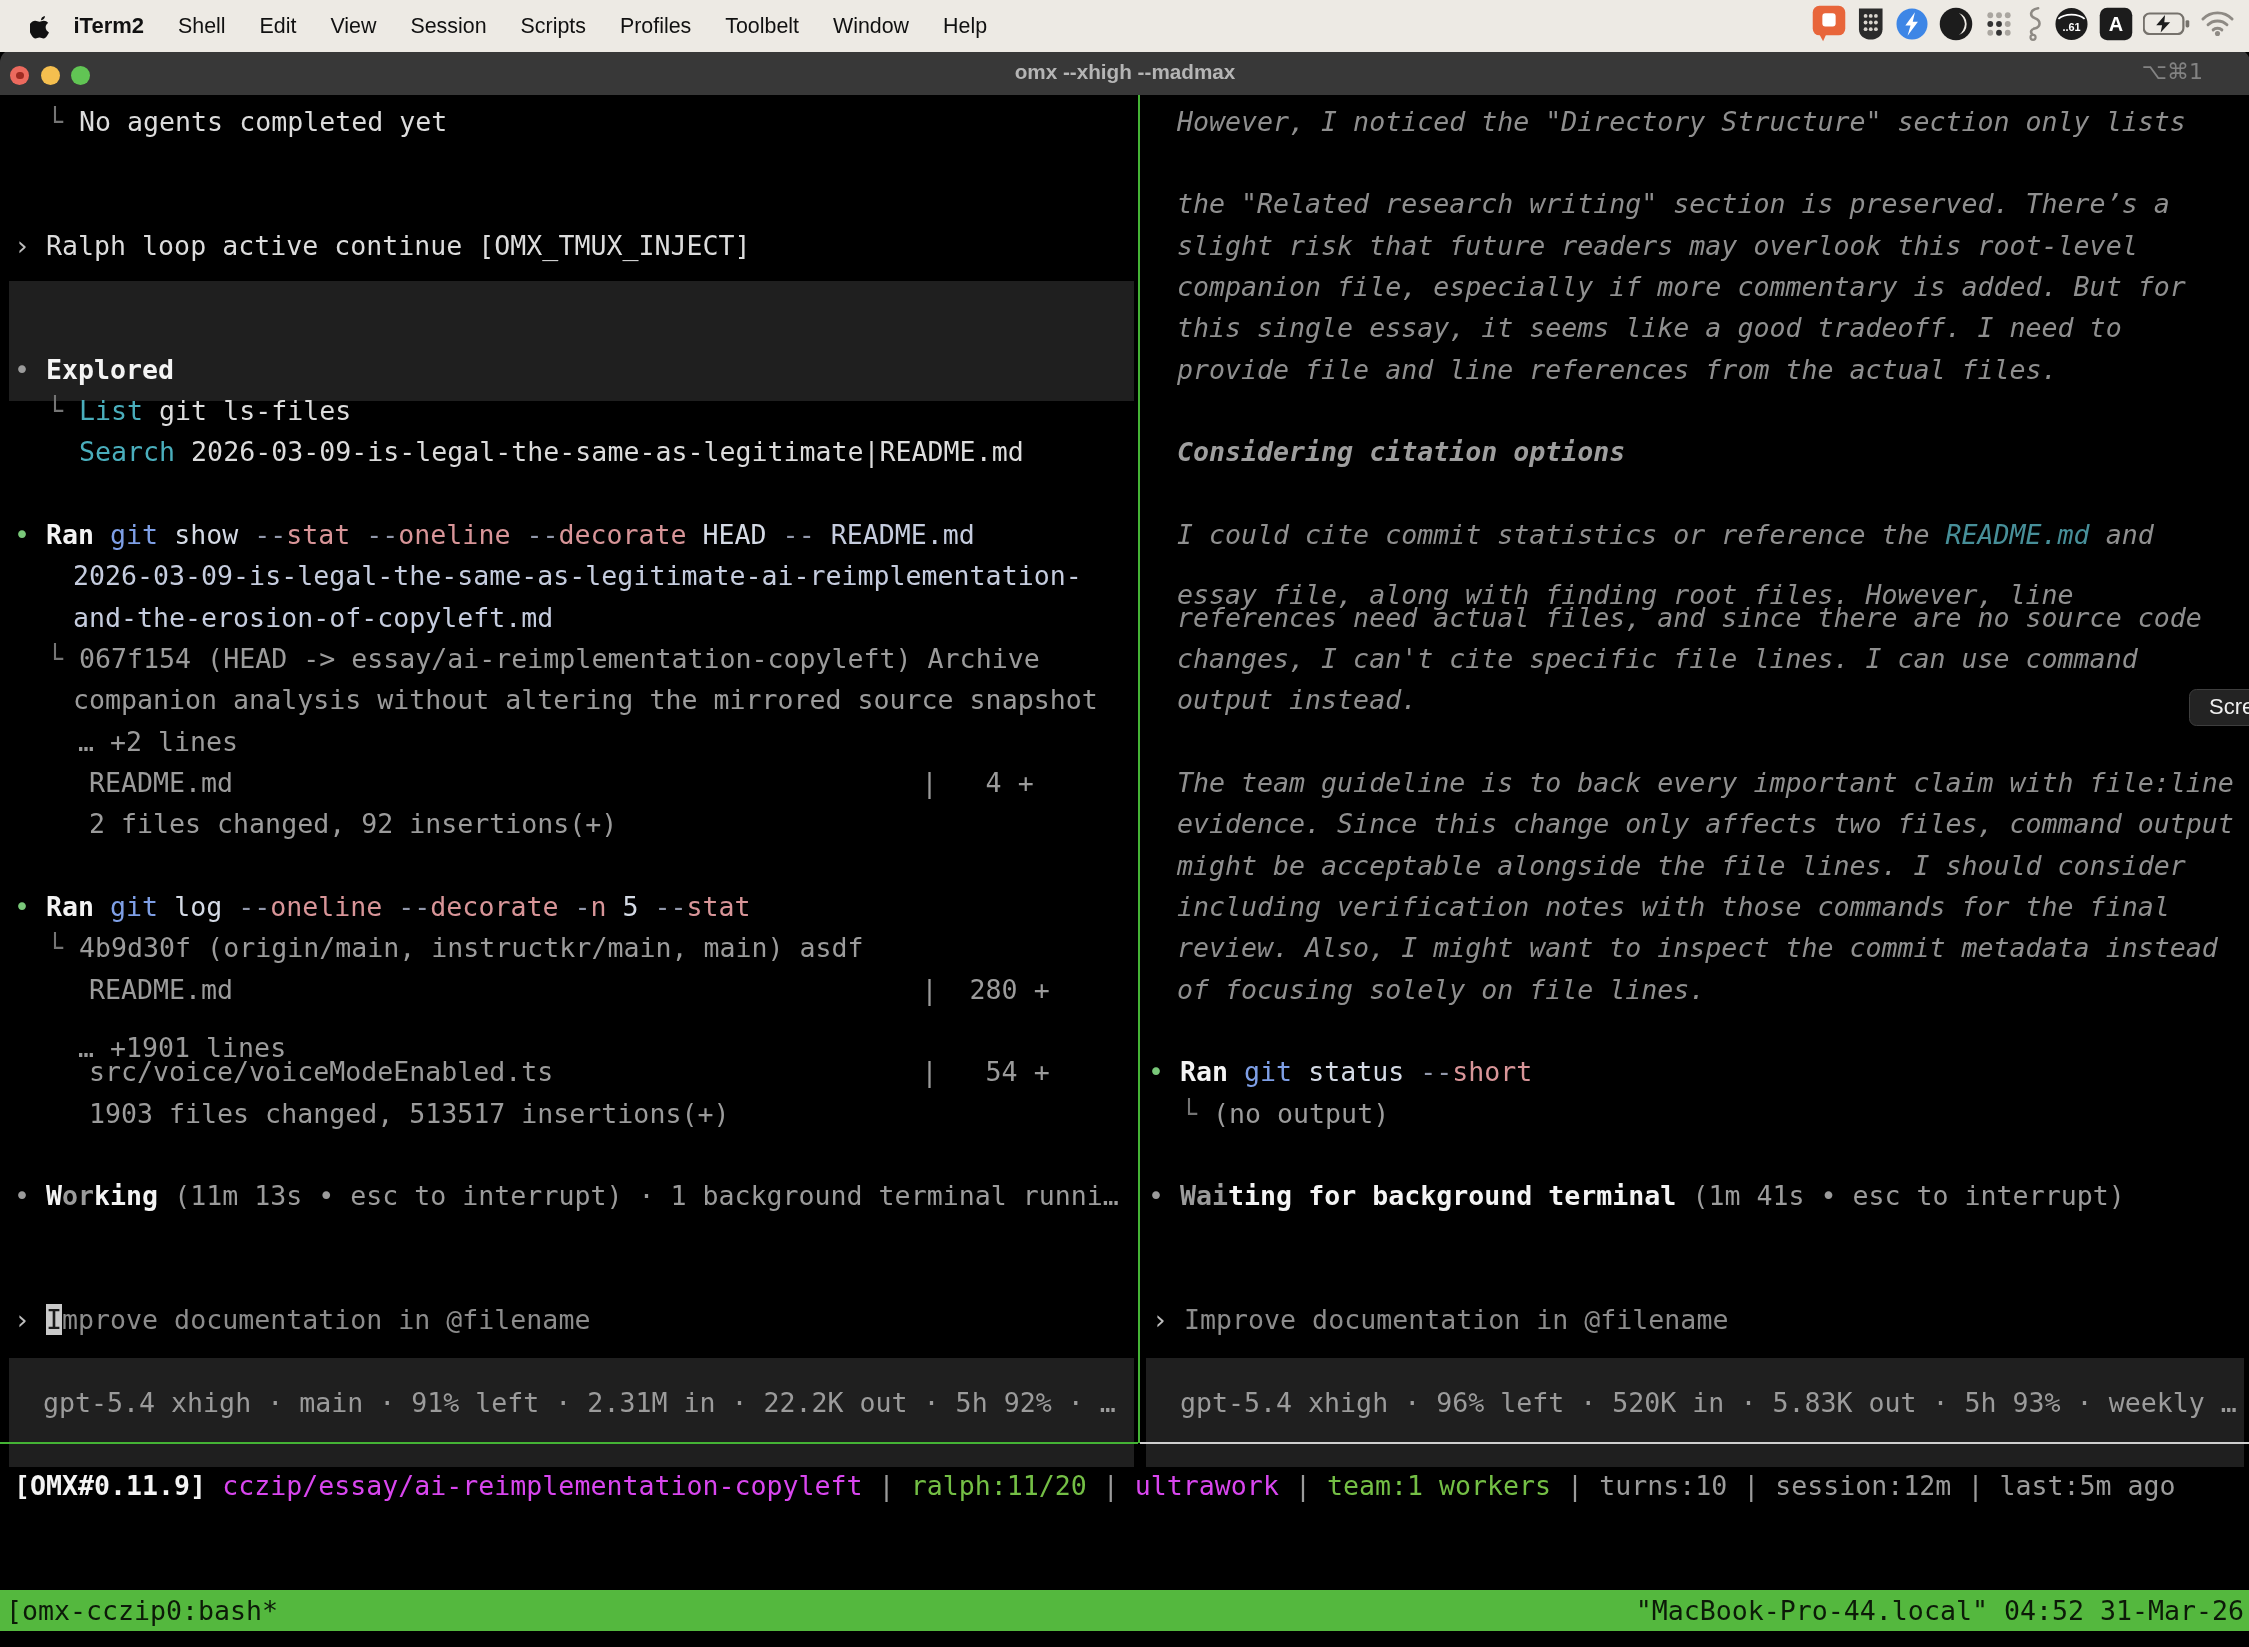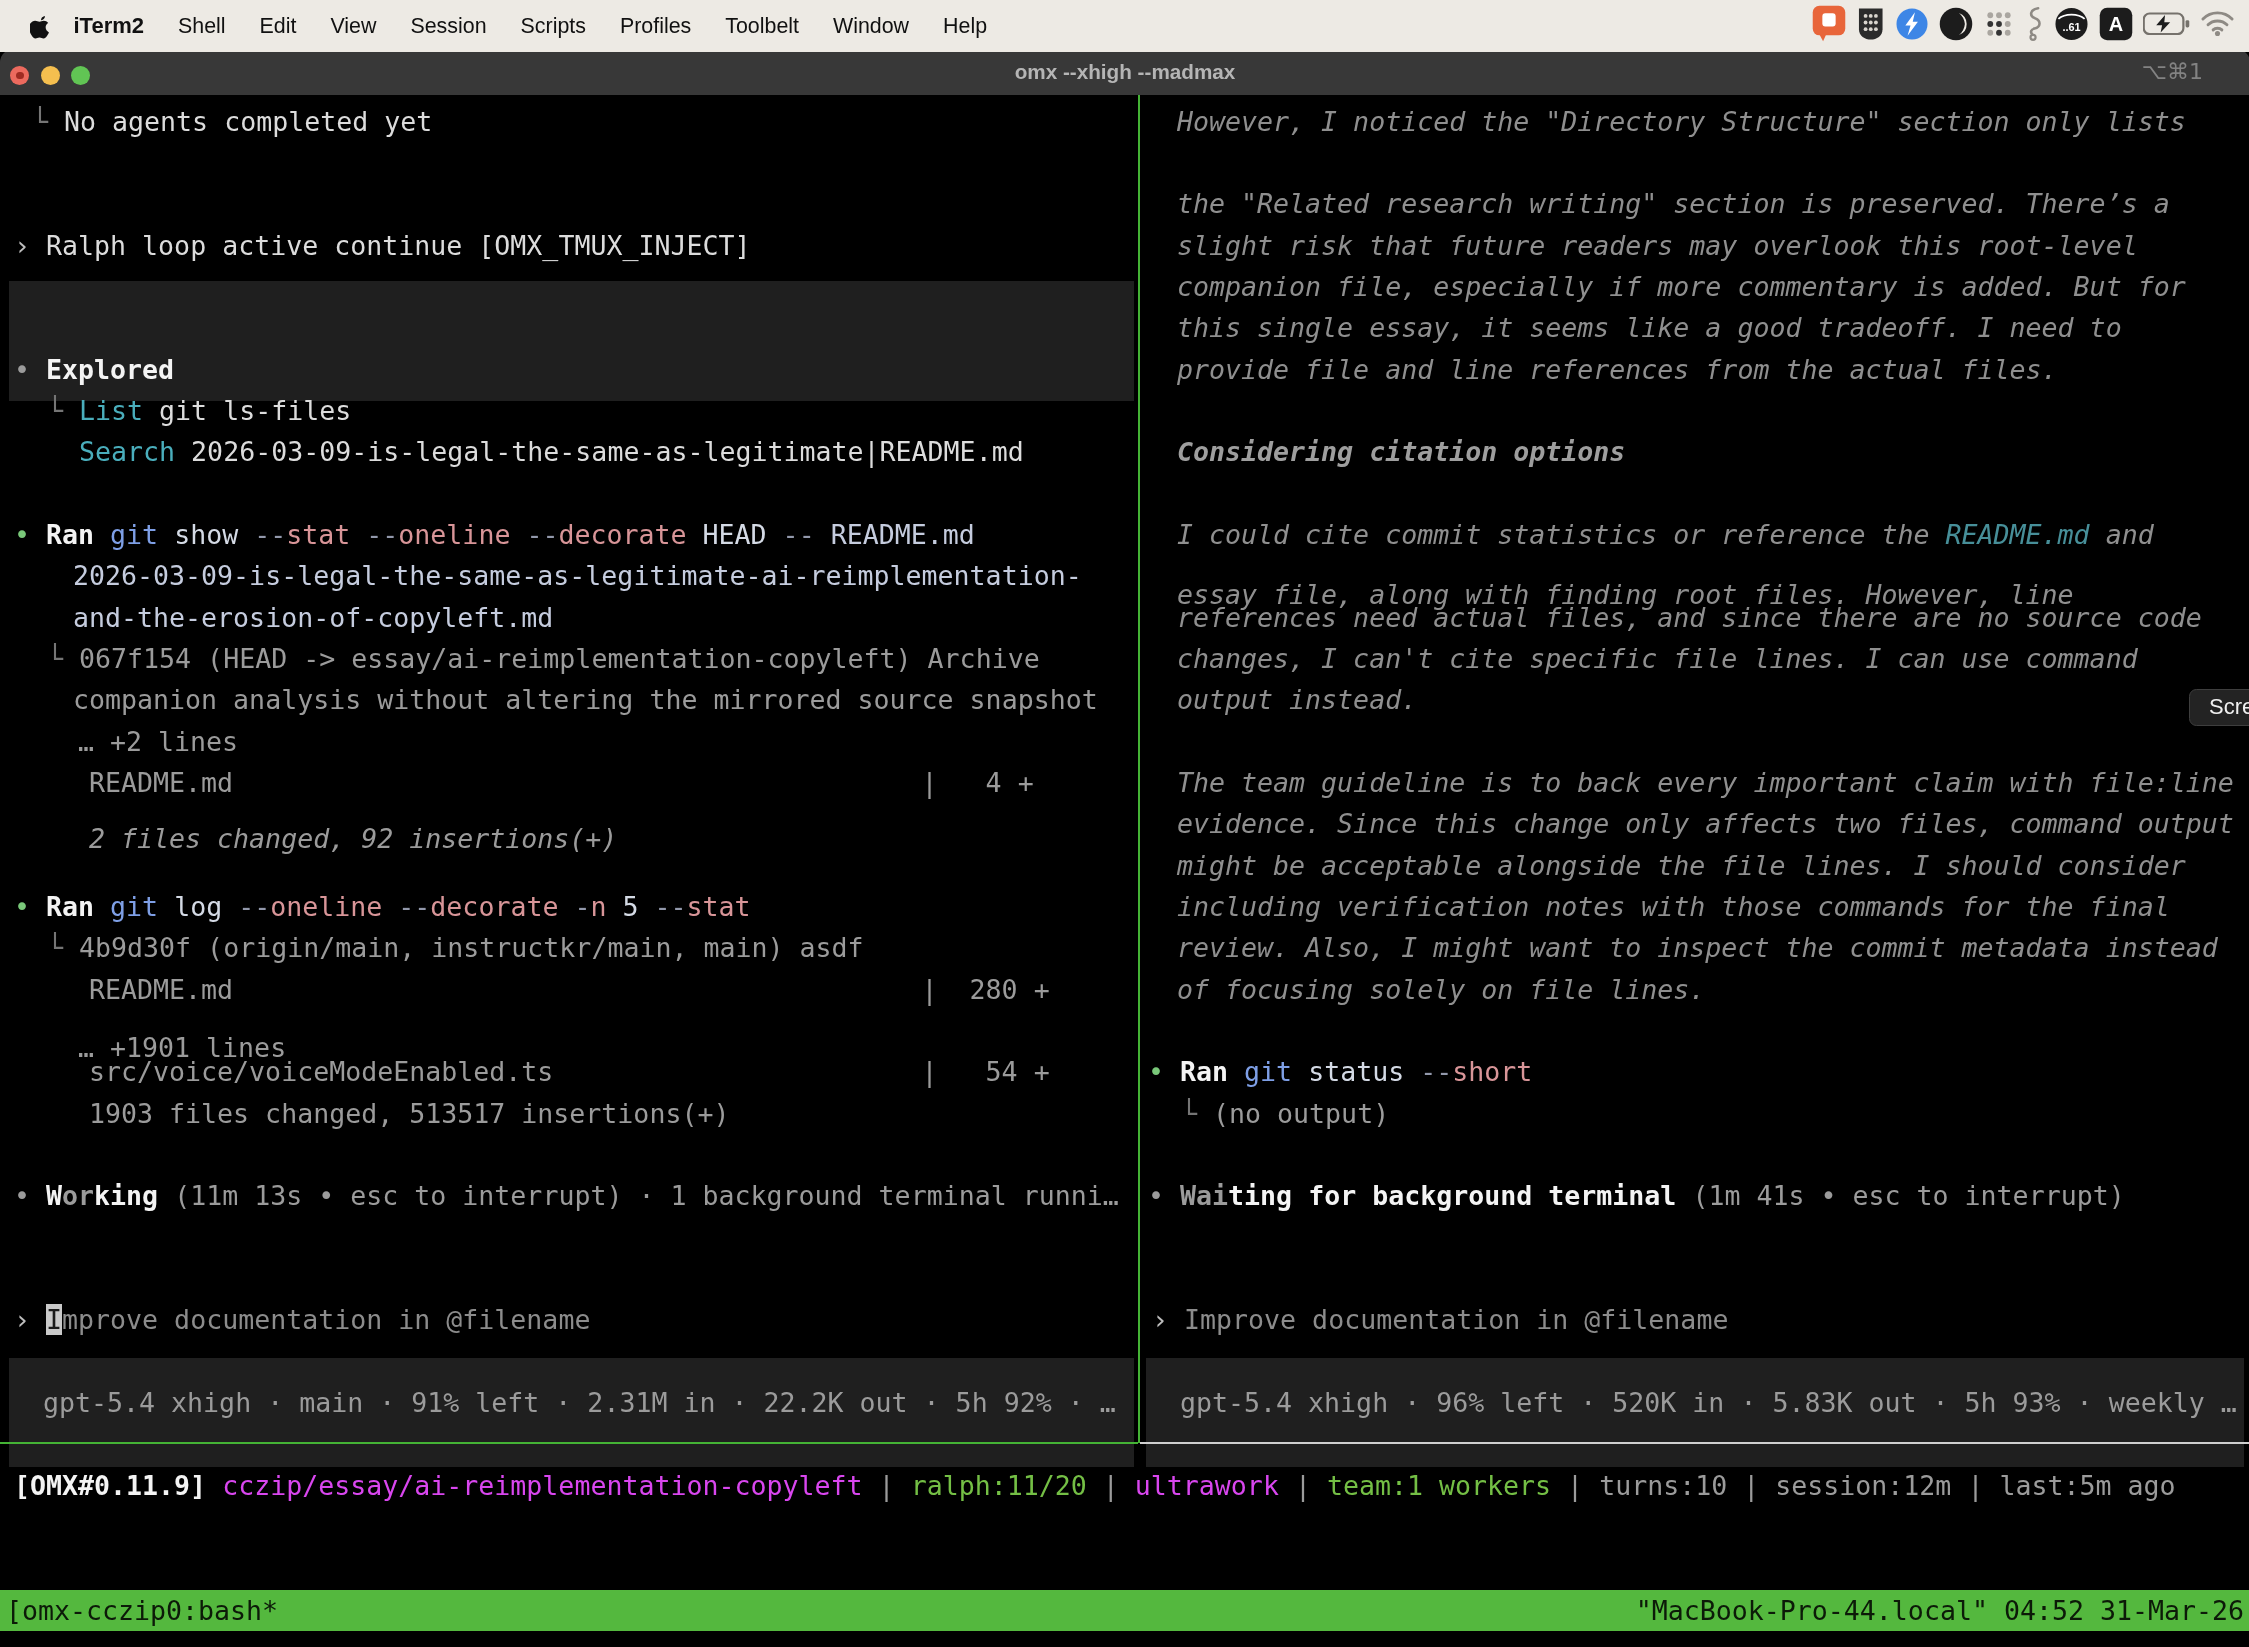--- a/index.html
+++ b/index.html
@@ -175,33 +175,33 @@
 <span class="tlight tl-red"></span>
 <span class="tlight tl-yellow"></span>
 <span class="tlight tl-green"></span>
 <div class="wtitle">omx --xhigh --madmax</div>
 <div class="wshort">⌥⌘1</div>
 
 <div class="content">
   <div class="box ralph-box"></div>
   <div class="box input-left"></div>
   <div class="box input-right"></div>
-<div class="tl" style="left: 32px; top: 6.6px;"><span class="s-dim">└ </span><span class="s-w">No agents completed yet</span></div>
+<div class="tl" style="left: 47px; top: 6.6px;"><span class="s-dim">└ </span><span class="s-w">No agents completed yet</span></div>
     <div class="tl" style="left: 14px; top: 131px;"><span class="s-pr">› </span><span class="s-w">Ralph loop active continue [OMX_TMUX_INJECT]</span></div>
     <div class="tl" style="left: 14px; top: 255px;"><span class="s-g">• </span><span class="s-b">Explored</span></div>
     <div class="tl" style="left: 47px; top: 296px;"><span class="s-dim">└ </span><span class="s-t">List</span><span class="s-w"> git ls-files</span></div>
     <div class="tl" style="left: 47px; top: 337px;"><span class="s-t">  Search</span><span class="s-w"> 2026-03-09-is-legal-the-same-as-legitimate|README.md</span></div>
     <div class="tl" style="left: 14px; top: 420px;"><span class="s-gb">• </span><span class="s-b">Ran</span><span class="s-bl"> git</span><span class="s-lt"> show</span><span class="s-fd"> --</span><span class="s-sa">stat</span><span class="s-fd"> --</span><span class="s-sa">oneline</span><span class="s-fd"> --</span><span class="s-sa">decorate</span><span class="s-lt"> HEAD</span><span class="s-fd"> --</span><span class="s-lav"> README.md</span></div>
     <div class="tl" style="left: 73px; top: 461px;"><span class="s-lav">2026-03-09-is-legal-the-same-as-legitimate-ai-reimplementation-</span></div>
     <div class="tl" style="left: 73px; top: 503px;"><span class="s-lav">and-the-erosion-of-copyleft.md</span></div>
     <div class="tl" style="left: 47px; top: 544px;"><span class="s-dim">└ </span><span class="s-g">067f154 (HEAD -&gt; essay/ai-reimplementation-copyleft) Archive</span></div>
     <div class="tl" style="left: 73px; top: 585px; text-decoration: underline;"><span class="s-g">companion analysis without altering the mirrored source snapshot</span></div>
     <div class="tl" style="left: 78px; top: 627px;"><span class="s-g">… +2 lines</span></div>
     <div class="tl" style="left: 89px; top: 668px;"><span class="s-g">README.md                                           |   4 +</span></div>
-    <div class="tl" style="left: 89px; top: 724px; font-style: italic;"><span class="s-g">2 files changed, 92 insertions(+)</span></div>
+    <div class="tl" style="left: 89px; top: 709px;"><span class="s-g">2 files changed, 92 insertions(+)</span></div>
     <div class="tl" style="left: 14px; top: 792px;"><span class="s-gb">• </span><span class="s-b">Ran</span><span class="s-bl"> git</span><span class="s-lt"> log</span><span class="s-fd"> --</span><span class="s-sa">oneline</span><span class="s-fd"> --</span><span class="s-sa">decorate</span><span class="s-fd"> -</span><span class="s-sa">n</span><span class="s-lt"> 5</span><span class="s-fd"> --</span><span class="s-sa">stat</span></div>
     <div class="tl" style="left: 47px; top: 833px;"><span class="s-dim">└ </span><span class="s-g">4b9d30f (origin/main, instructkr/main, main) asdf</span></div>
     <div class="tl" style="left: 89px; top: 875px;"><span class="s-g">README.md                                           |  280 +</span></div>
     <div class="tl" style="left: 78px; top: 916px; margin-top: 17px;"><span class="s-g">… +1901 lines</span></div>
     <div class="tl" style="left: 89px; top: 957px;"><span class="s-g">src/voice/voiceModeEnabled.ts                       |   54 +</span></div>
     <div class="tl" style="left: 89px; top: 999px;"><span class="s-g">1903 files changed, 513517 insertions(+)</span></div>
     <div class="tl" style="left: 14px; top: 1081px;"><span class="s-g">• </span><span class="s-b">W</span><span class="s-shd">or</span><span class="s-b">king</span><span class="s-g"> (11m 13s • esc to interrupt) · 1 background terminal runni…</span></div>
     <div class="tl" style="left: 14px; top: 1205px;"><span class="s-pr">› </span><span class="s-cur">I</span><span class="s-ph">mprove documentation in @filename</span></div>
     <div class="tl" style="left: 43px; top: 1288px;"><span class="s-g">gpt-5.4 xhigh · main · 91% left · 2.31M in · 22.2K out · 5h 92% · …</span></div>
     <div class="tl" style="left: 1177px; top: 6.6px;"><span class="s-it">However, I noticed the "Directory Structure" section only lists</span></div>

